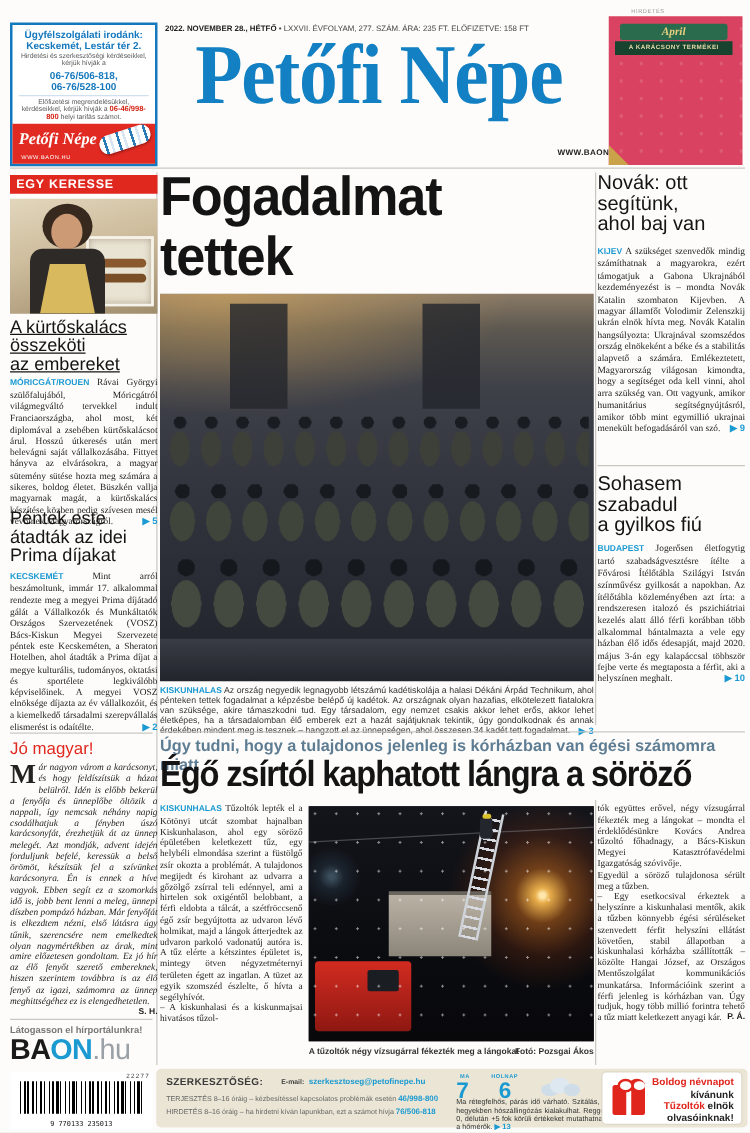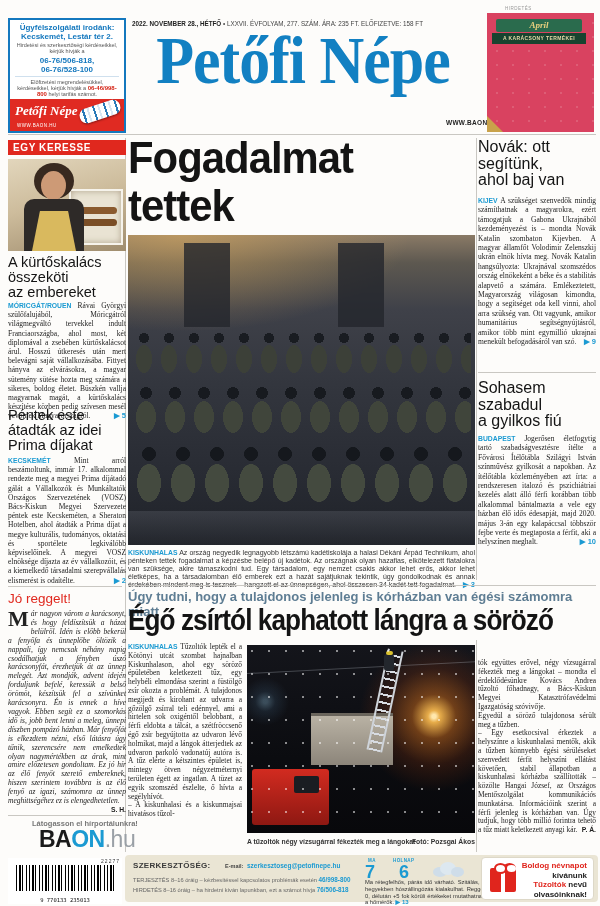--- a/index.html
+++ b/index.html
@@ -56,23 +56,23 @@
   .pw-body{position:absolute;left:16px;top:40px;width:60px;height:52px;border-radius:10px 10px 0 0;background:#2e2a28;}
   .pw-apron{position:absolute;left:24px;top:52px;width:44px;height:40px;background:#d9b95e;clip-path:polygon(18% 0,82% 0,100% 100%,0 100%);}
   .col-head{left:8px;width:118px;font-size:14.5px;line-height:15px;font-weight:400;color:#141414;white-space:pre-line;}
   .colbody{left:8px;width:118px;font-family:"Liberation Serif",serif;font-size:7.5px;line-height:9.2px;color:#1c1c1c;text-align:justify;}
   .lead{color:#1b9ad2;font-weight:bold;font-family:"Liberation Sans",sans-serif;font-size:6.8px;}
   .ref{color:#1b9ad2;font-weight:bold;font-family:"Liberation Sans",sans-serif;font-size:7.5px;float:right;}
   .greet-head{left:8px;top:591px;width:118px;font-size:13.5px;font-weight:400;color:#e0281e;}
   .greet{left:8px;top:610px;width:118px;font-family:"Liberation Serif",serif;font-style:italic;font-size:7.5px;line-height:8.9px;text-align:justify;color:#222;}
   .dropcap{float:left;font-size:22px;line-height:18px;font-weight:bold;font-style:normal;padding-right:2px;}
   .sig{font-style:normal;font-weight:bold;font-family:"Liberation Sans",sans-serif;font-size:6.8px;float:right;}
-  .portal-tag{left:8px;top:819px;width:118px;font-size:7.5px;font-weight:bold;color:#777;margin-left:24px;}
+  .portal-tag{left:8px;top:819px;width:118px;font-size:7.5px;font-weight:bold;color:#777;}
   .baon-logo{left:8px;top:827px;width:118px;font-size:23px;line-height:24px;letter-spacing:-.5px;}
-  .baon-ba{font-weight:bold;color:#1a1a1a;margin-left:31px;}
+  .baon-ba{font-weight:bold;color:#1a1a1a;}
   .baon-on{font-weight:bold;color:#1b9ad2;}
   .baon-hu{color:#9aa0a6;}
   .barcode-wrap{left:8px;top:858px;width:114px;height:46px;background:#fff;}
   .issue-code{position:absolute;right:2px;top:0;font-size:5px;letter-spacing:1px;color:#333;}
   .barcode{position:absolute;left:8px;top:7px;width:100px;height:26px;
            background:repeating-linear-gradient(90deg,#000 0 1px,#fff 1px 3px,#000 3px 5px,#fff 5px 6px,#000 6px 7px,#fff 7px 10px,#000 10px 11px,#fff 11px 13px);}
   .barcode-num{position:absolute;left:0;bottom:1px;width:114px;text-align:center;font-family:"DejaVu Sans Mono",monospace;font-size:5.5px;color:#111;}
 
   
   .main-head{left:128px;top:134px;width:350px;font-size:44px;line-height:48px;font-weight:bold;color:#141414;
@@ -96,21 +96,21 @@
   
   .r-head{left:478px;width:118px;font-size:16px;line-height:16.5px;font-weight:400;color:#141414;white-space:pre-line;}
   .r-body{left:478px;width:118px;font-family:"Liberation Serif",serif;font-size:7.5px;line-height:9.4px;color:#1c1c1c;text-align:justify;}
 
   
   .kicker{left:128px;top:589px;width:470px;font-size:13px;font-weight:bold;color:#5e7d93;}
   .fire-head{left:128px;top:605px;width:520px;font-size:29px;line-height:30px;font-weight:bold;color:#141414;
              letter-spacing:-1px;transform:scaleX(.9);transform-origin:left top;}
   .fire-body{font-family:"Liberation Serif",serif;font-size:7.4px;line-height:8.8px;color:#1c1c1c;text-align:justify;white-space:pre-line;}
   .fb-left{left:128px;top:643px;width:114px;}
-  .fb-right{left:478px;top:643px;width:118px;margin-top:16px;}
+  .fb-right{left:478px;top:643px;width:118px;}
   .photo-fire{left:247px;top:645px;width:228px;height:188px;background-color:#0c0d11;
       background-image:
         radial-gradient(circle at 82% 38%,#ffe7ac 0 2px,rgba(255,190,80,.9) 6px,rgba(230,120,30,.45) 22px,rgba(160,60,15,.22) 48px,transparent 75px),
         radial-gradient(circle at 8% 30%,rgba(140,190,220,.35) 0 2px,rgba(90,140,180,.15) 10px,transparent 24px),
         linear-gradient(180deg,#14151b 0%,#0b0c10 60%,#08080b 100%);}
   .pf-wire{position:absolute;left:-4px;top:22px;width:240px;height:1px;background:rgba(190,195,205,.3);transform:rotate(-3deg);}
   .pf-building{position:absolute;left:28%;top:36%;width:36%;height:26%;background:linear-gradient(#b9b2a4,#8c857a);border-top:3px solid #6a655c;}
   .pf-ladder{position:absolute;left:57%;top:2%;width:12px;height:55%;border-left:2px solid #cfd4da;border-right:2px solid #cfd4da;
              background:repeating-linear-gradient(0deg,#d8dce2 0 2px,transparent 2px 8px);transform:rotate(12deg);}
   .pf-firefighter{position:absolute;left:60%;top:5%;width:10px;height:17px;border-radius:3px;background:#23272d;}
@@ -188,33 +188,33 @@
 
   <div class="abs photo photo-woman">
     <div class="pw-case"></div>
     <div class="pw-goods"></div>
     <div class="pw-hair"></div>
     <div class="pw-face"></div>
     <div class="pw-body"></div>
     <div class="pw-apron"></div>
   </div>
 
-  <div class="abs col-head" style="top:255px;">A kürtőskalács
+  <div class="abs col-head" style="top:255px;text-decoration:underline;">A kürtőskalács
 összeköti
 az embereket</div>
   <p class="abs colbody" style="top:301px;"><span class="lead">MÓRICGÁT/ROUEN</span> <span>Rávai Györgyi szülőfalujából, Móricgátról világmegváltó tervekkel indult Franciaországba, ahol most, két diplomával a zsebében kürtőskalácsot árul. Hosszú útkeresés után mert belevágni saját vállalkozásába. Fittyet hányva az elvárásokra, a magyar sütemény sütése hozta meg számára a sikeres, boldog életet. Büszkén vallja magyarnak magát, a kürtőskalács készítése közben pedig szívesen mesél vevőinek Magyarországról.</span><span class="ref">▶ 5</span></p>
 
   <div class="abs col-head" style="top:408px;">Péntek este
 átadták az idei
 Prima díjakat</div>
   <p class="abs colbody" style="top:456px;"><span class="lead">KECSKEMÉT</span> <span>Mint arról beszámoltunk, immár 17. alkalommal rendezte meg a megyei Prima díjátadó gálát a Vállalkozók és Munkáltatók Országos Szervezetének (VOSZ) Bács-Kiskun Megyei Szervezete péntek este Kecskeméten, a Sheraton Hotelben, ahol átadták a Prima díjat a megye kulturális, tudományos, oktatási és sportélete legkiválóbb képviselőinek. A megyei VOSZ elnöksége díjazta az év vállalkozóit, és a kiemelkedő társadalmi szerepvállalás elismerést is odaítélte.</span><span class="ref">▶ 2</span></p>
 
   <div class="abs hrule" style="left:8px;top:586px;width:114px;"></div>
 
-  <div class="abs greet-head">Jó reggelt!</div>
+  <div class="abs greet-head">Jó magyar!</div>
   <p class="abs greet"><span class="dropcap">M</span><span>ár nagyon várom a karácsonyt, és hogy feldíszítsük a házat belülről. Idén is előbb bekerül a fenyőfa és ünneplőbe öltözik a nappali, így nemcsak néhány napig csodálhatjuk a fényben úszó karácsonyfát, érezhetjük át az ünnep melegét. Azt mondják, advent idején forduljunk befelé, keressük a belső örömöt, készítsük fel a szívünket karácsonyra. Én is ennek a híve vagyok. Ebben segít ez a szomorkás idő is, jobb bent lenni a meleg, ünnepi díszben pompázó házban. Már fenyőfát is elkezdtem nézni, első látásra úgy tűnik, szerencsére nem emelkedtek olyan nagymértékben az árak, mint amire előzetesen gondoltam. Ez jó hír az élő fenyőt szerető embereknek, hiszen szerintem továbbra is az élő fenyő az igazi, számomra az ünnep meghittségéhez ez is elengedhetetlen.</span> <span class="sig">S. H.</span></p>
 
   <div class="abs hrule" style="left:8px;top:815px;width:114px;"></div>
   <div class="abs portal-tag">Látogasson el hírportálunkra!</div>
   <div class="abs baon-logo"><span class="baon-ba">BA</span><span class="baon-on">ON</span><span class="baon-hu">.hu</span></div>
 
   <div class="abs barcode-wrap">
     <div class="issue-code">22277</div>
     <div class="barcode"></div>
     <div class="barcode-num">9 770133 235013</div>
@@ -292,19 +292,19 @@
     <div class="wx-text"><span>Ma rétegfelhős, párás idő várható. Szitálás, a hegyekben hószállingózás kialakulhat. Reggel 0, délután +5 fok körüli értékeket mutathatnak a hőmérők. </span><span class="wx-ref">▶ 13</span></div>
 
     <div class="nameday">
       <div class="gift">
         <div class="gift-ribbon"></div>
         <div class="gift-bow"></div>
       </div>
       <div class="nd-text">
         <div class="nd-red">Boldog névnapot</div>
         <div>kívánunk</div>
-        <div><span class="nd-red">Tűzoltók</span><span> nevű</span></div>
+        <div><span class="nd-red">Tűzoltók</span><span> elnök</span></div>
         <div>olvasóinknak!</div>
       </div>
     </div>
   </div>
 
 </div>
 
 </body></html>

